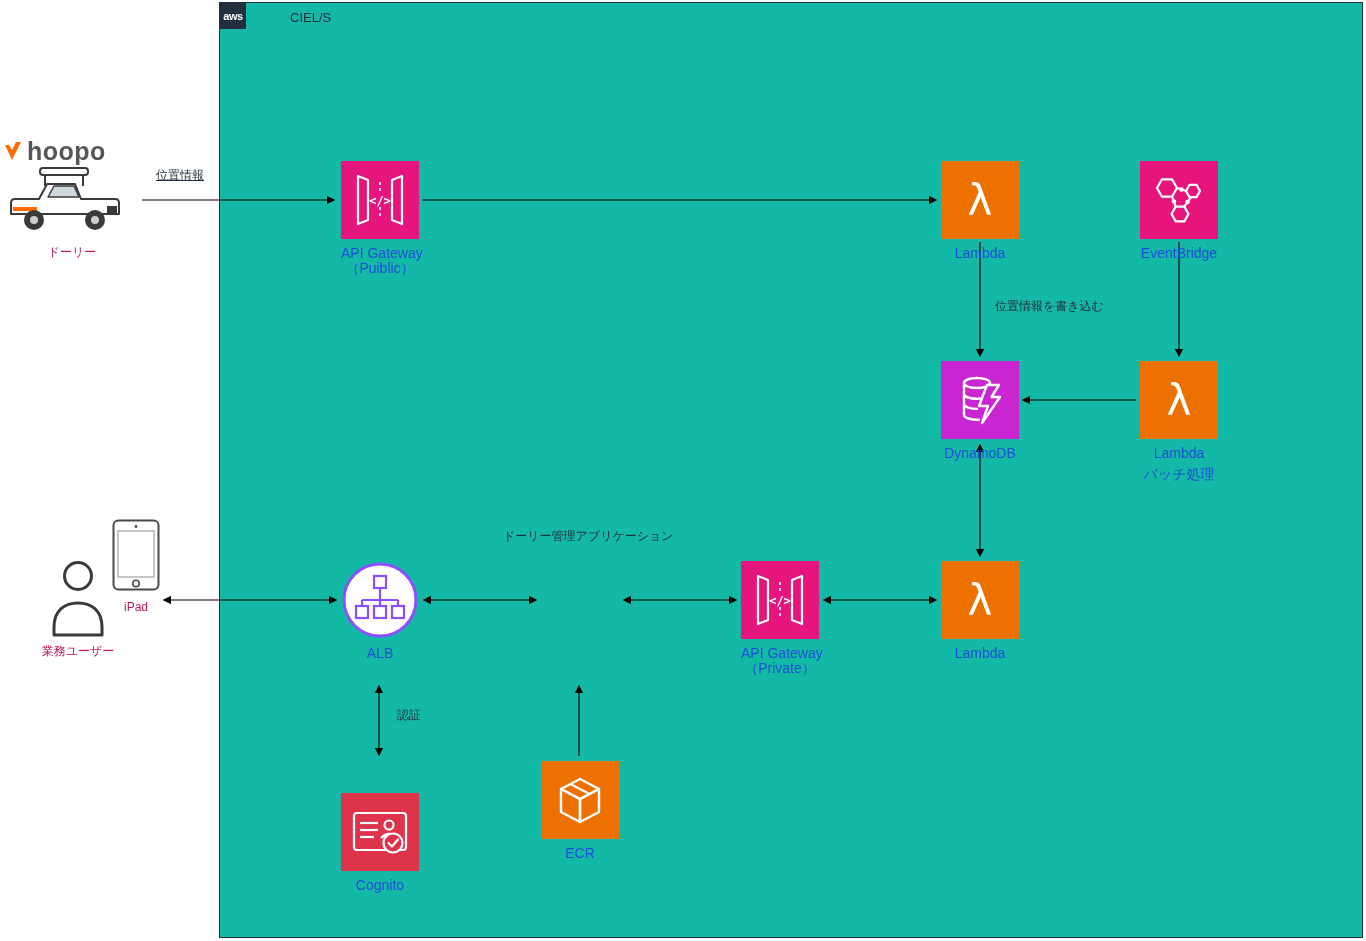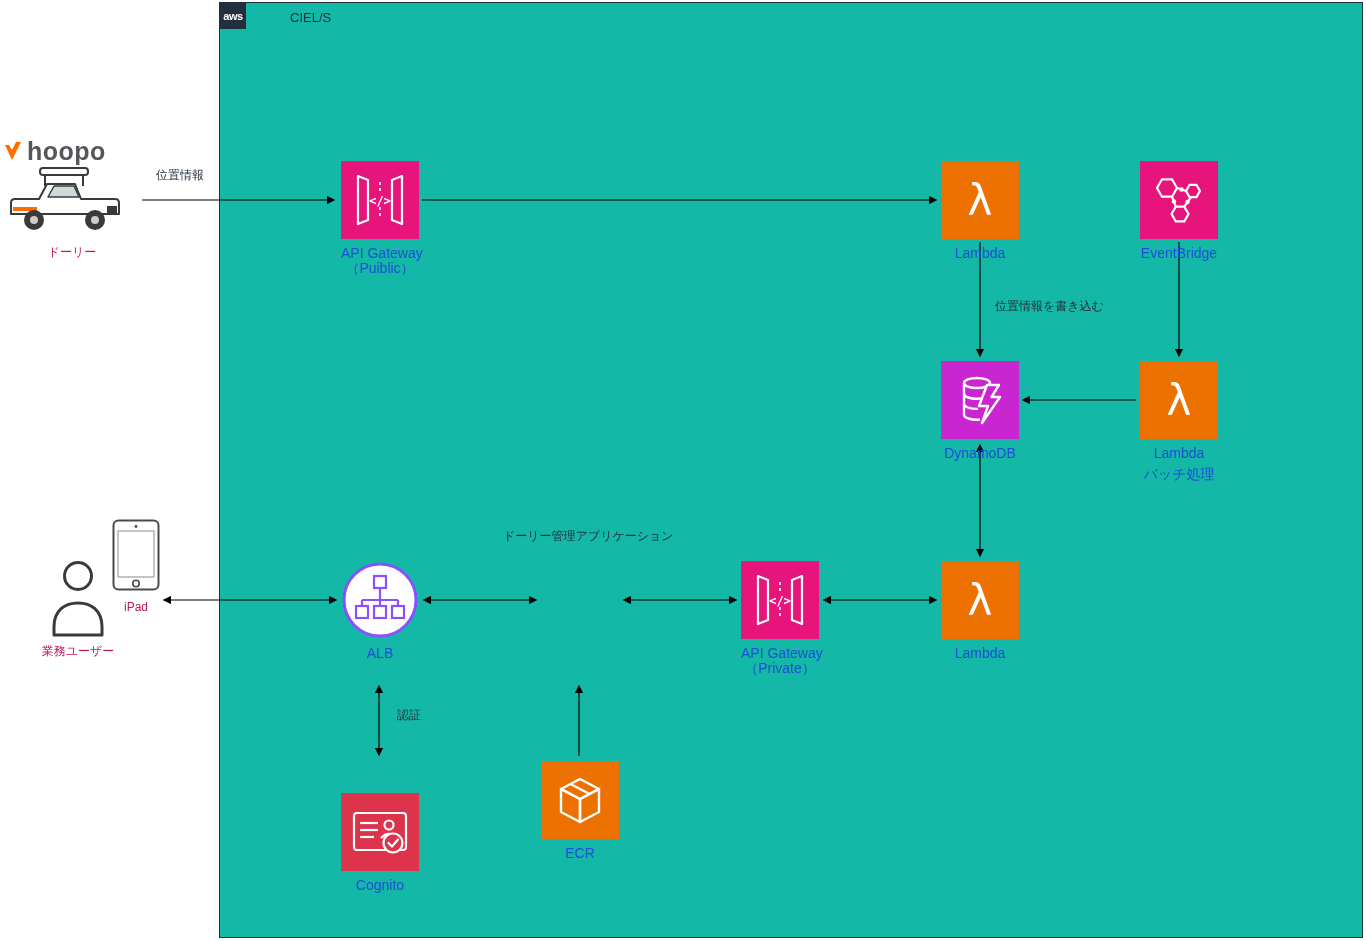--- a/index.html
+++ b/index.html
@@ -74,21 +74,21 @@
       <rect x="6" y="45" width="24" height="4" fill="#FF6D00"></rect>
       <rect x="100" y="44" width="10" height="8" fill="#3a3a3a"></rect>
       <circle cx="27" cy="58" r="10" fill="#3a3a3a"></circle>
       <circle cx="27" cy="58" r="4" fill="#cccccc"></circle>
       <circle cx="88" cy="58" r="10" fill="#3a3a3a"></circle>
       <circle cx="88" cy="58" r="4" fill="#cccccc"></circle>
     </svg>
     <div class="label">ドーリー</div>
   </div>
 
-  <div class="edge-label" style="left:156px; top:167px;">位置情報</div>
+  <div class="edge-label" style="left:156px; top:167px;text-decoration:underline;">位置情報</div>
   <div class="edge-label" style="left:995px; top:298px;">位置情報を書き込む</div>
   <div class="edge-label" style="left:397px; top:707px;">認証</div>
   <div class="edge-label" style="left:503px; top:528px;">ドーリー管理アプリケーション</div>
 
   <div class="node" style="left:341px; top:161px;">
     <svg class="icon" viewBox="0 0 78 78">
       <rect width="78" height="78" fill="#E7157B"></rect>
       <g stroke="#fff" fill="none" stroke-width="2.2" stroke-linejoin="round">
         <path d="M17,15 L27,19 V59 L17,63 Z"></path>
         <path d="M61,15 L51,19 V59 L61,63 Z"></path>

